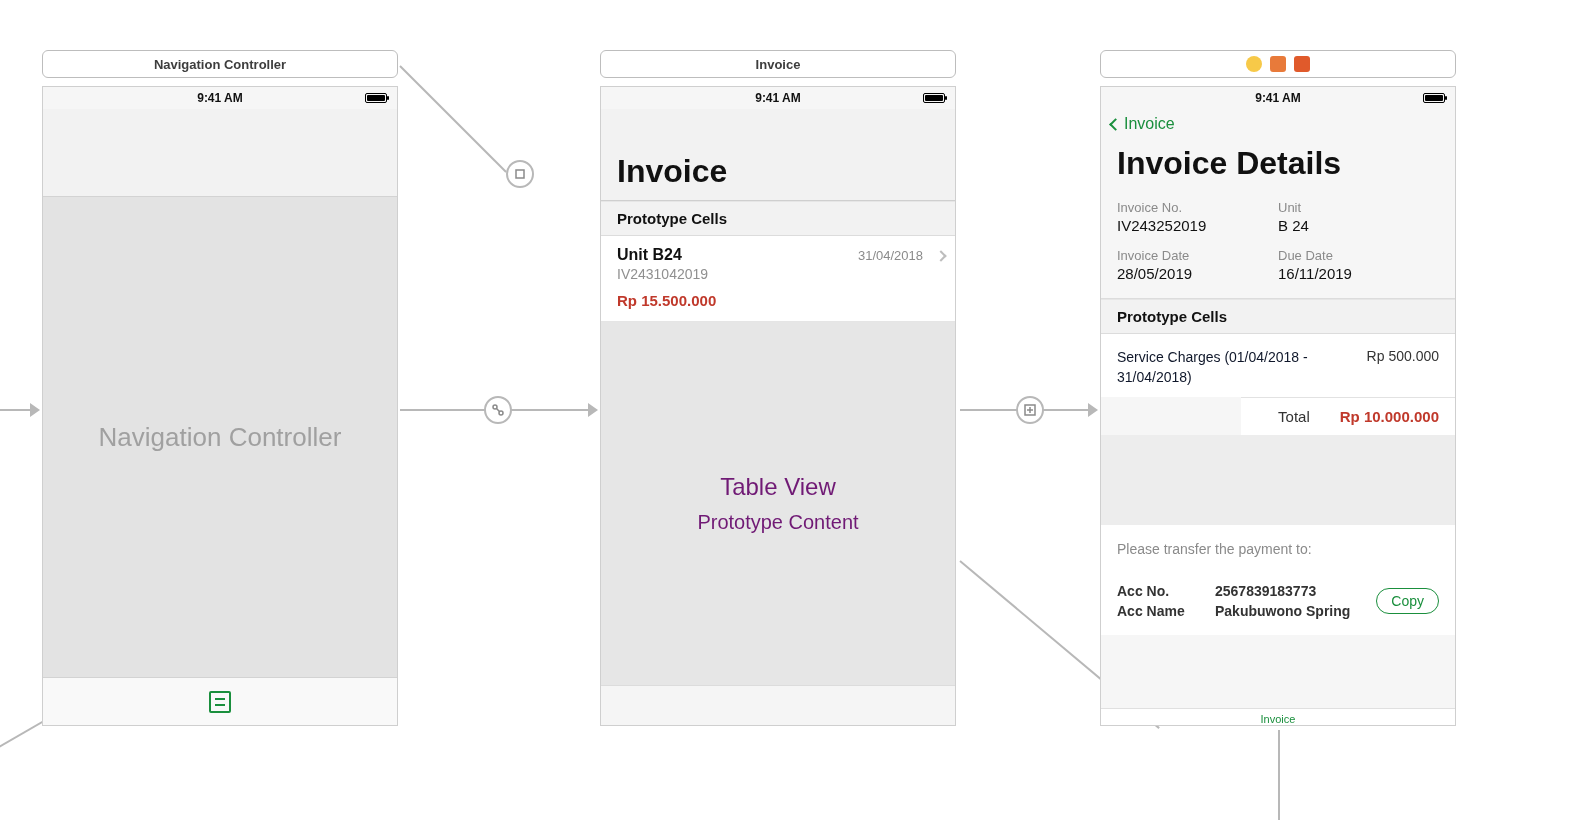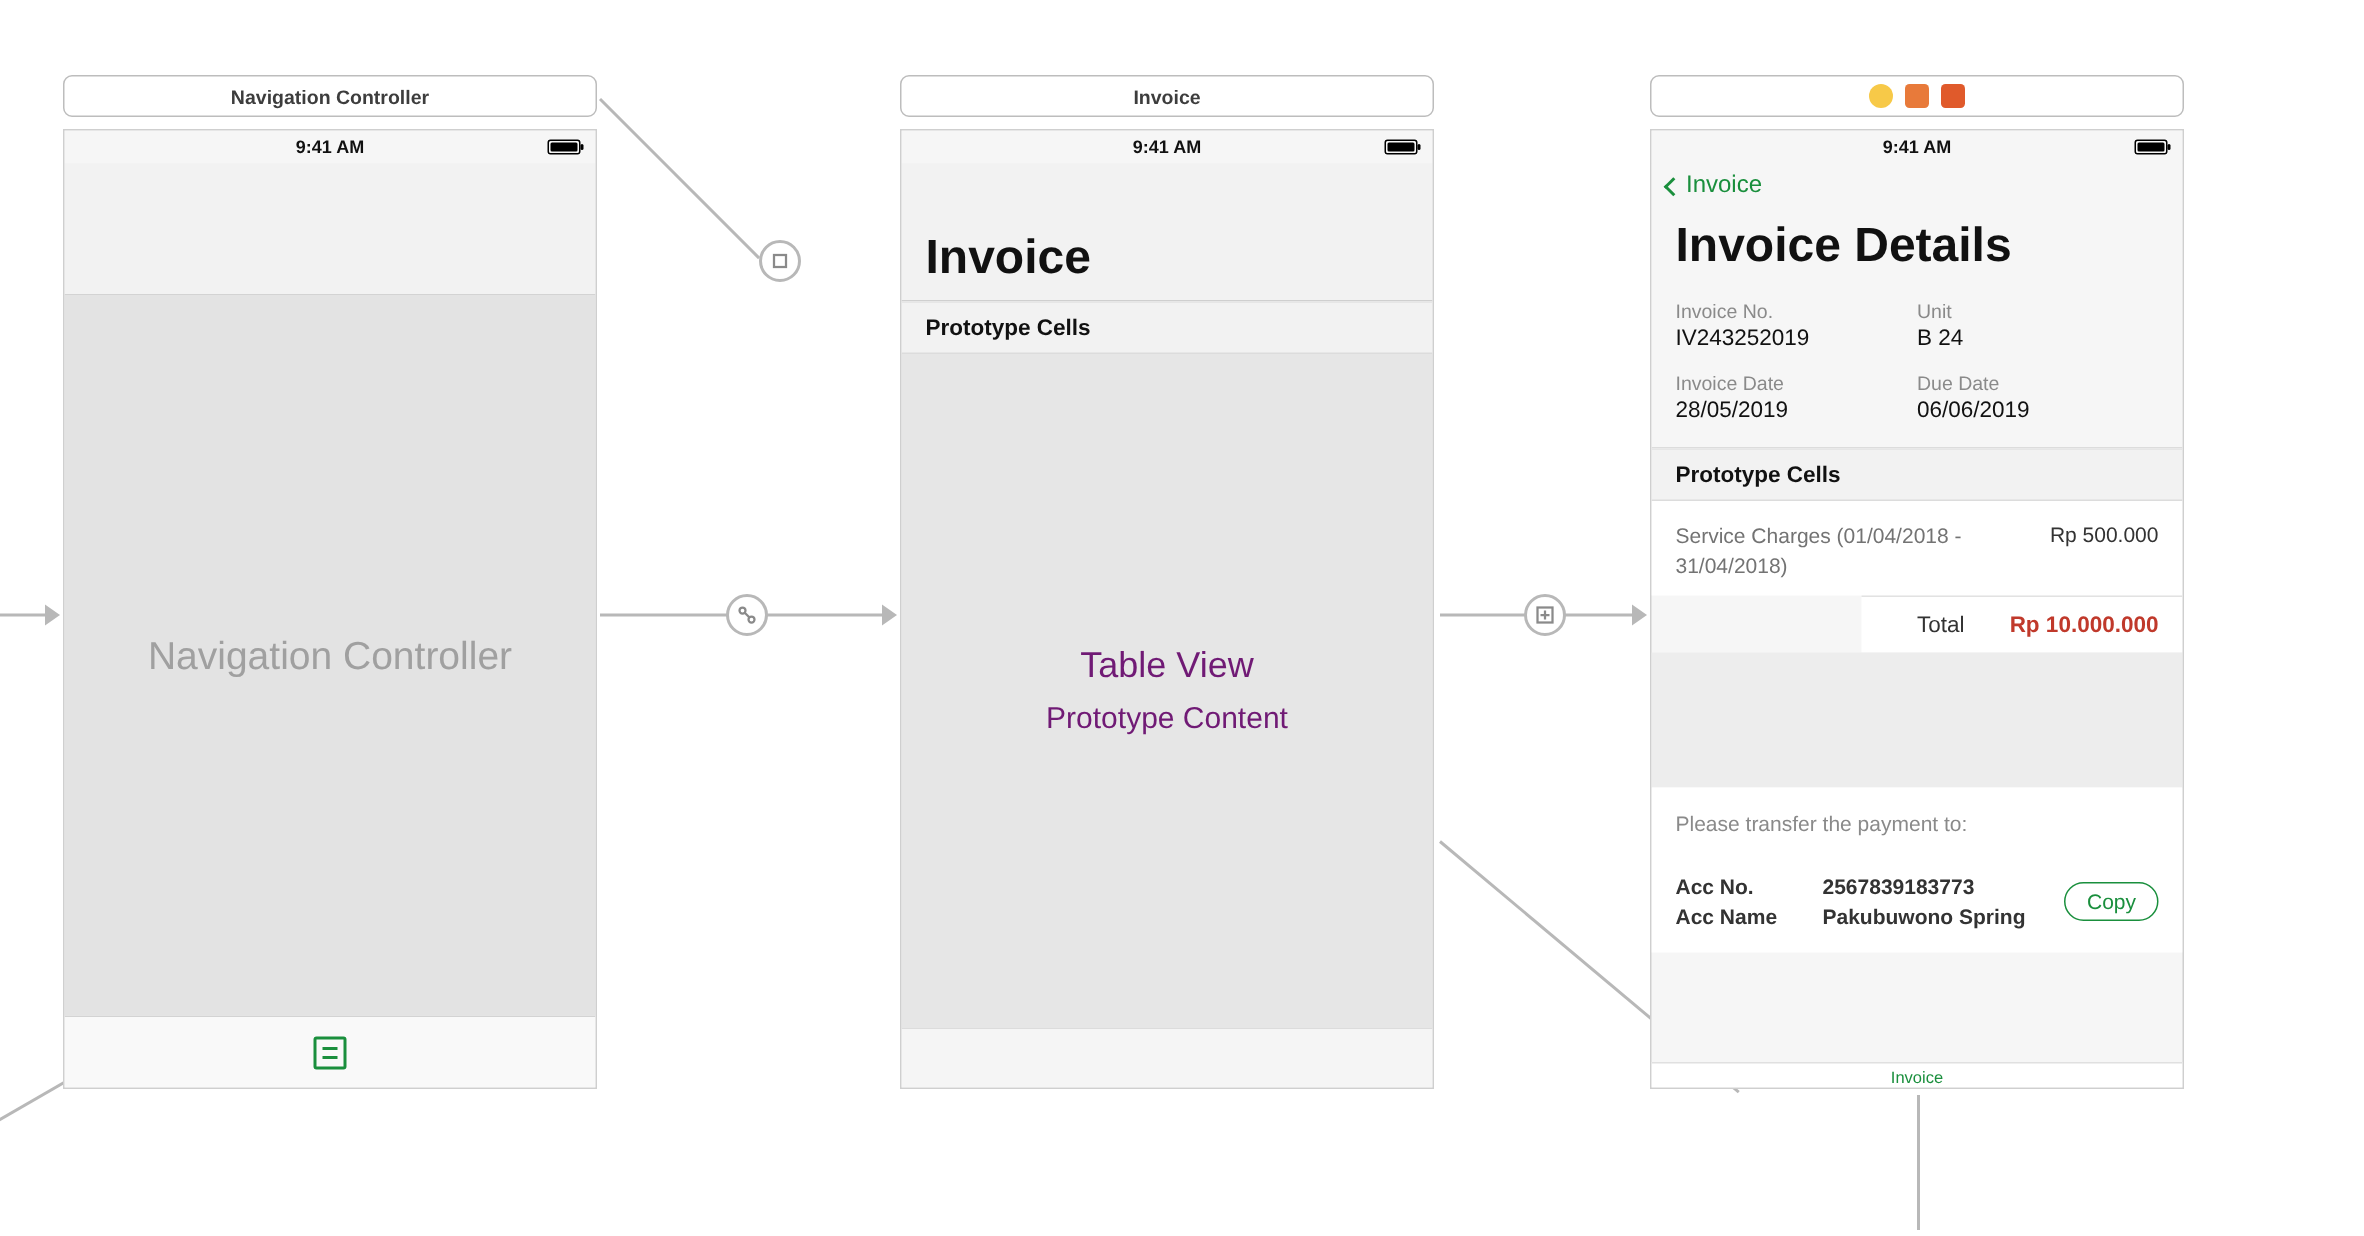--- a/index.html
+++ b/index.html
@@ -195,21 +195,21 @@
     background:#f6f6f6;
     border-bottom:1px solid #dcdcdc;
   }
   .detail-grid .lbl { font-size:13px; color:#8a8a8a; margin-bottom:2px; }
   .detail-grid .val { font-size:15px; color:#111; }
   .line-item {
     display:flex; justify-content:space-between; padding:14px 16px 10px;
     background:#fff;
     font-size:14px;
   }
-  .line-item .desc { color:#737373; max-width:60%; line-height:1.4; }
+  .line-item .desc { color:#0f172a; max-width:60%; line-height:1.4; }
   .line-item .amt { color:#333; font-weight:500; }
   .total-row {
     display:flex; justify-content:flex-end; gap:30px;
     padding:10px 16px;
     border-top:1px solid #e2e2e2;
     background:#fff;
     font-size:15px;
     margin-left:140px;
   }
   .total-row .tl { color:#333; }
@@ -305,20 +305,29 @@
         <span style="width:22px;"></span>
         <span class="status-time">9:41 AM</span>
         <span class="battery">
             <span class="fill"></span>
           </span>
       </div>
       <div class="large-title-area">
         <div class="large-title">Invoice</div>
       </div>
       <div class="section-header">Prototype Cells</div>
+      <div class="cell-invoice">
+        <div class="row1">
+          <span class="unit">Unit B24</span>
+          <span class="date">31/04/2018</span>
+        </div>
+        <div class="code">IV2431042019</div>
+        <div class="amount">Rp 15.500.000</div>
+        <span class="disclosure"></span>
+      </div>
       <div class="placeholder-body">
         <div class="t1">Table View</div>
         <div class="t2">Prototype Content</div>
       </div>
       <div style="height:40px; background:#f5f5f5; border-top:1px solid #dcdcdc;"></div>
     </div>
   </div>
 
   <div class="scene" style="left:1100px; top:50px;">
     <div class="scene-title">
@@ -351,21 +360,21 @@
         <div>
           <div class="lbl">Unit</div>
           <div class="val">B 24</div>
         </div>
         <div>
           <div class="lbl">Invoice Date</div>
           <div class="val">28/05/2019</div>
         </div>
         <div>
           <div class="lbl">Due Date</div>
-          <div class="val">06/06/2019</div>
+          <div class="val">16/11/2019</div>
         </div>
       </div>
       <div class="section-header">Prototype Cells</div>
       <div class="line-item">
         <span class="desc">Service Charges (01/04/2018 - 31/04/2018)</span>
         <span class="amt">Rp 500.000</span>
       </div>
       <div class="total-row">
         <span class="tl">Total</span>
         <span class="ta">Rp 10.000.000</span>

